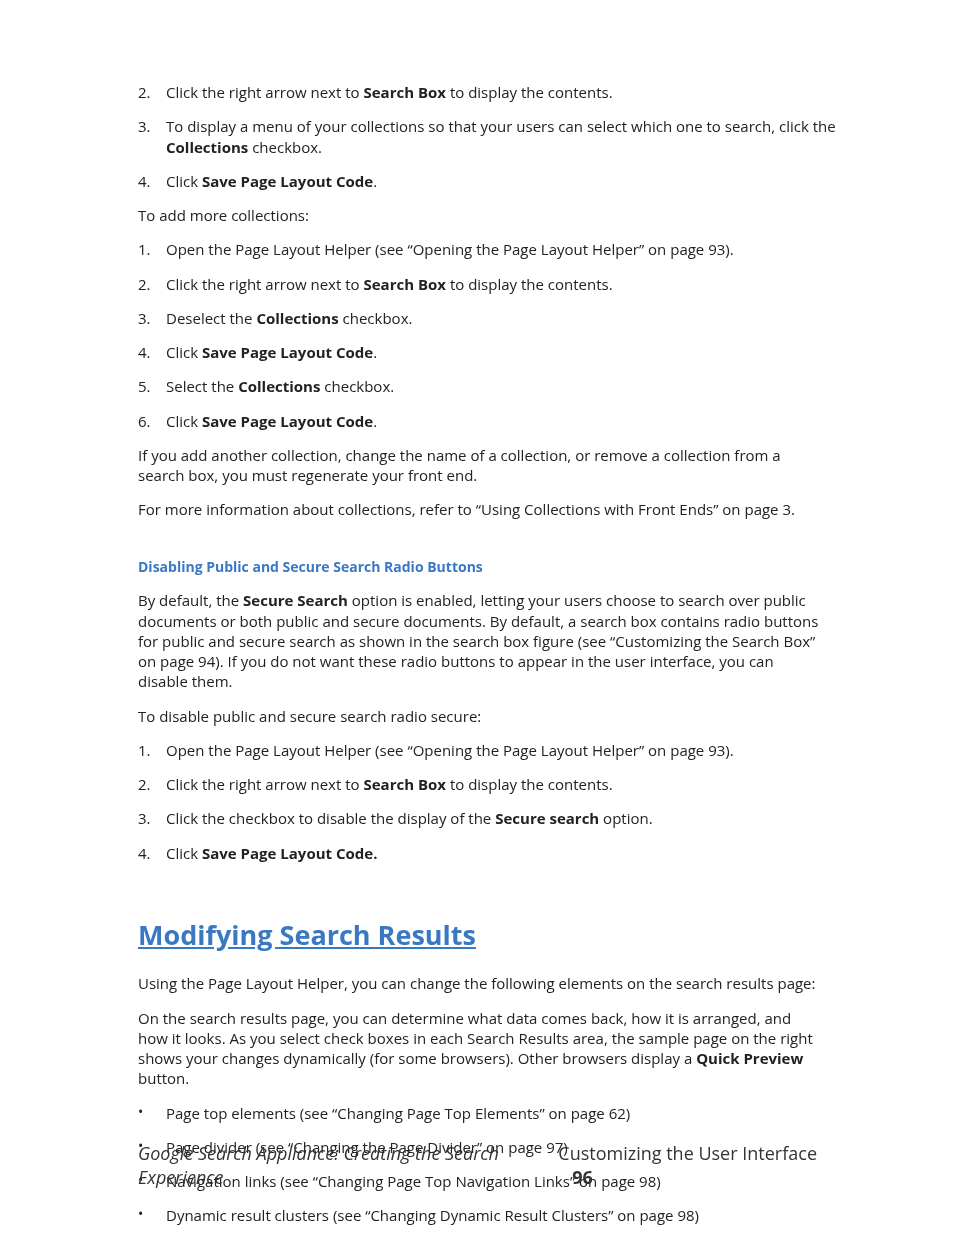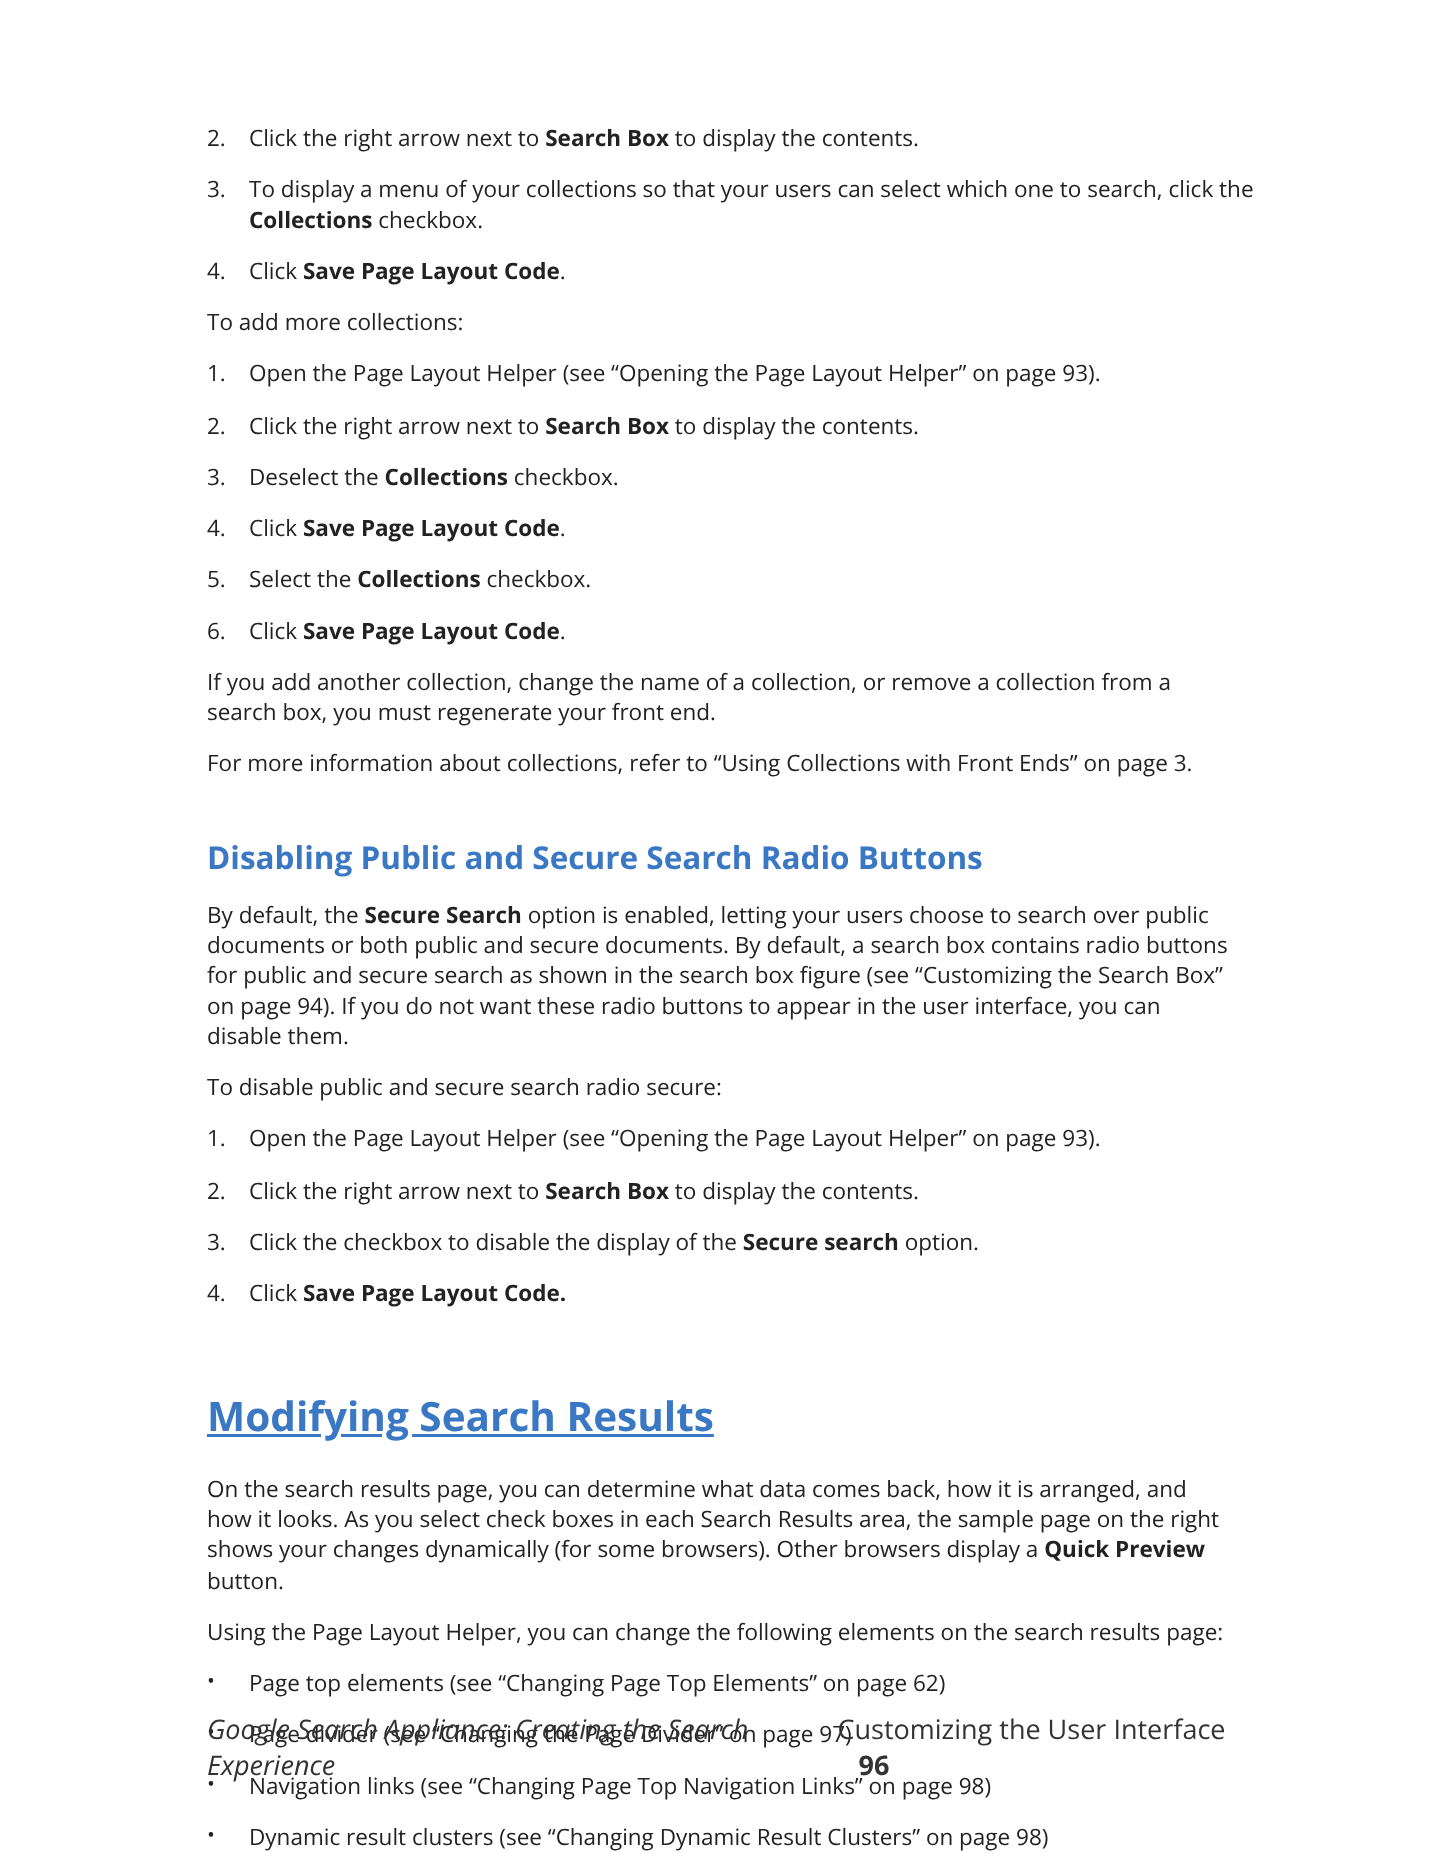--- a/index.html
+++ b/index.html
@@ -43,21 +43,21 @@
   }
   .li-body {
     flex: 1 1 auto;
   }
   .para {
     margin: 0 12px 14px 0;
   }
   .bold { font-weight: 700; }
   h2.section-h2 {
     color: #3b78c4;
-    font-size: 21px;
+    font-size: 14px;
     font-weight: 700;
     margin: 38px 0 14px 0;
   }
   h1.section-h1 {
     color: #3b78c4;
     font-size: 27px;
     font-weight: 700;
     margin: 54px 0 20px 0;
     text-decoration: underline;
   }
@@ -177,25 +177,25 @@
       <li>
         <span class="marker">4.</span>
         <span class="li-body">
           <span>Click </span><span class="bold">Save Page Layout Code.</span>
         </span>
       </li>
     </ol>
 
     <h1 class="section-h1">Modifying Search Results</h1>
 
+    <p class="para">Using the Page Layout Helper, you can change the following elements on the search results page:</p>
+
     <p class="para">
       <span>On the search results page, you can determine what data comes back, how it is arranged, and how it looks. As you select check boxes in each Search Results area, the sample page on the right shows your changes dynamically (for some browsers). Other browsers display a </span><span class="bold">Quick Preview</span><span> button.</span>
     </p>
-
-    <p class="para">Using the Page Layout Helper, you can change the following elements on the search results page:</p>
 
     <ul class="bullet-list">
       <li>
         <span class="marker">•</span>
         <span class="li-body">Page top elements (see “Changing Page Top Elements” on page 62)</span>
       </li>
       <li>
         <span class="marker">•</span>
         <span class="li-body">Page divider (see “Changing the Page Divider” on page 97)</span>
       </li>

